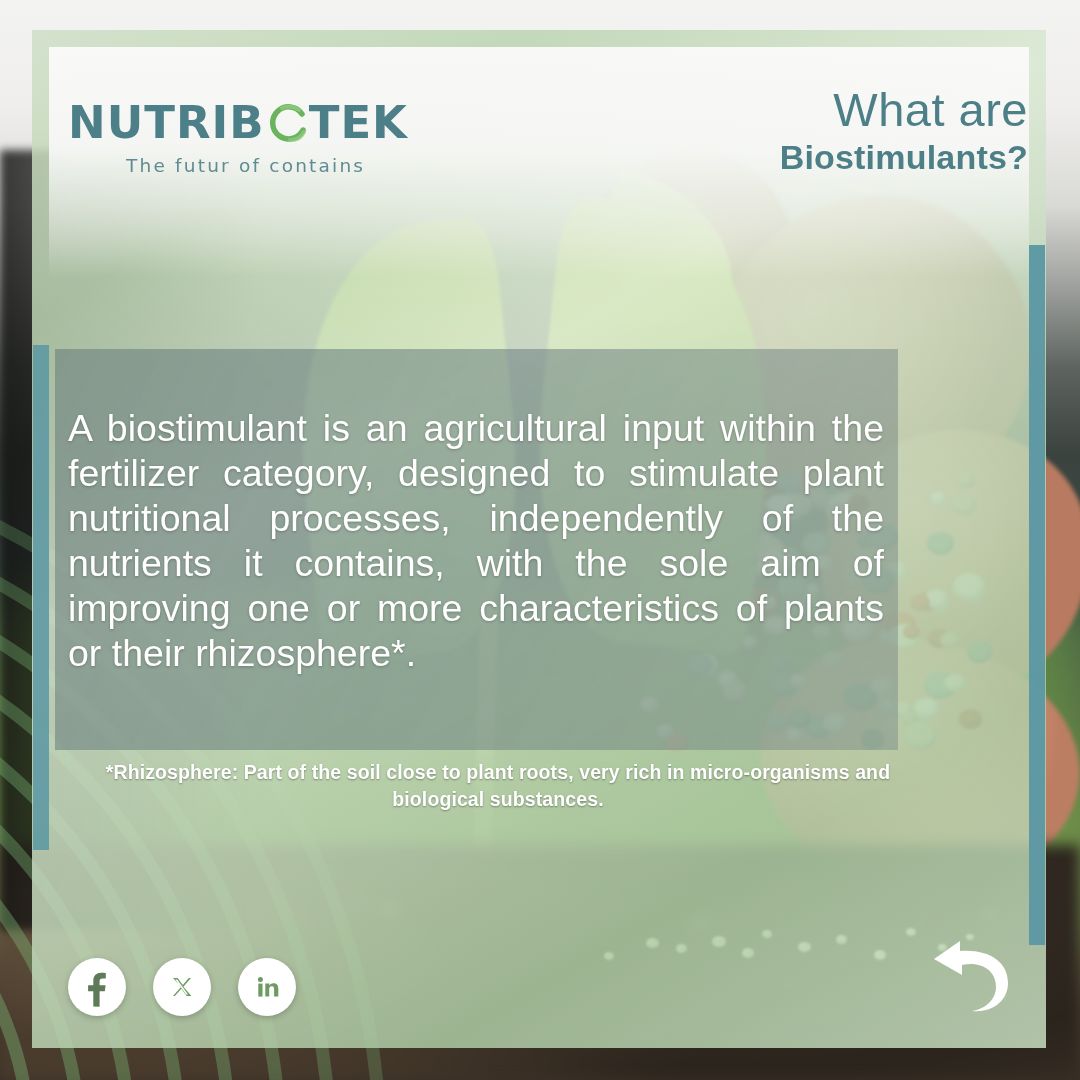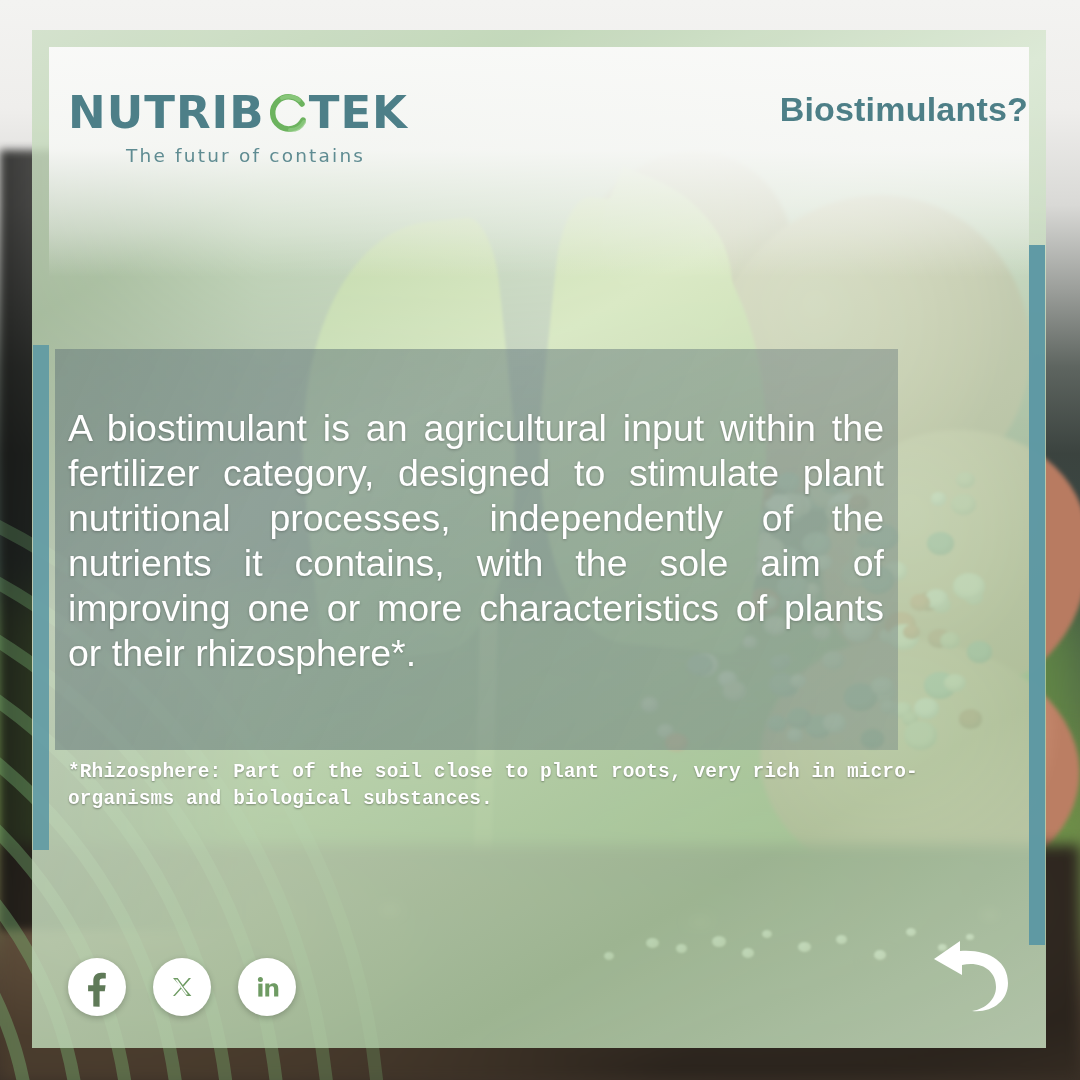--- a/index.html
+++ b/index.html
@@ -96,21 +96,21 @@
 
   
   .bar{position:absolute;background:#5b97a3;}
   .bar-left{left:33px;top:345px;width:16px;height:505px;opacity:.86;}
   .bar-right{left:1029px;top:245px;width:16px;height:700px;opacity:.95;}
 
   
   .header-fade{position:absolute;left:49px;top:47px;width:980px;height:230px;
     background:linear-gradient(180deg,rgba(250,250,249,.97) 0%,rgba(248,248,247,.92) 45%,rgba(246,246,245,.4) 80%,rgba(245,245,244,0) 100%);}
 
-  .logo{position:absolute;left:68px;top:90px;width:340px;}
+  .logo{position:absolute;left:68px;top:100px;width:340px;}
   .logo-word{font-size:45px;font-weight:bold;letter-spacing:1px;color:#4d7f88;
     font-family:"DejaVu Sans",sans-serif;display:flex;align-items:center;line-height:1;}
   .logo-o{position:relative;display:inline-block;width:44px;height:44px;margin:0 1px;}
   .logo-o svg{position:absolute;left:0;top:0;}
   .logo-tag{margin-top:10px;margin-left:58px;font-size:18.5px;letter-spacing:2.2px;color:#5f8c92;
     font-family:"DejaVu Sans",sans-serif;}
 
   .title{position:absolute;right:52px;top:86px;text-align:right;color:#4d7f87;line-height:1.02;}
   .title-1{font-size:47px;font-weight:400;letter-spacing:.5px;}
   .title-2{font-size:34px;font-weight:bold;letter-spacing:.2px;margin-top:6px;}
@@ -120,22 +120,22 @@
     background:linear-gradient(115deg, rgba(104,124,124,.56) 0%, rgba(96,118,120,.50) 45%, rgba(120,136,134,.46) 100%);
     backdrop-filter:blur(1px);}
   .panel-text{position:absolute;left:68px;top:406px;width:816px;
     color:#ffffff;font-size:37.5px;line-height:45px;text-align:justify;
     font-family:"Liberation Sans",sans-serif;font-weight:400;
     text-shadow:0 1px 3px rgba(0,0,0,.25);}
 
   
   .footnote{position:absolute;left:68px;top:759px;width:860px;
     color:#ffffff;font-size:19.5px;line-height:27px;font-weight:bold;
-    letter-spacing:.1px;font-family:Liberation Mono, monospace;
-    text-shadow:0 1px 2px rgba(0,0,0,.35);}
+    letter-spacing:.1px;font-family:Liberation Sans, sans-serif;
+    text-shadow:0 1px 2px rgba(0,0,0,.35);text-align:center;}
 
   
   .socials{position:absolute;left:68px;top:958px;display:flex;gap:27px;}
   .social{width:58px;height:58px;border-radius:50%;background:#ffffff;
     display:flex;align-items:center;justify-content:center;
     box-shadow:0 2px 6px rgba(0,0,0,.22);}
   .social svg{display:block;}
 
   
   .swipe{position:absolute;left:930px;top:925px;width:80px;height:90px;}
@@ -325,20 +325,21 @@
           <path d="M33 9 A17 17 0 0 0 16 7" fill="none" stroke="#8cc97e" stroke-width="4" stroke-linecap="round" opacity=".85"></path>
           <path d="M38 31 A15 15 0 0 1 24 39" fill="none" stroke="#8cc97e" stroke-width="4" stroke-linecap="round" opacity=".8"></path>
         </svg>
       </span>
       <span>TEK</span>
     </div>
     <div class="logo-tag">The futur of contains</div>
   </div>
 
   <div class="title">
+    <div class="title-1">What are</div>
     <div class="title-2">Biostimulants?</div>
   </div>
 
   <div class="panel"></div>
   <div class="panel-text">A biostimulant is an agricultural input within the fertilizer category, designed to stimulate plant nutritional processes, independently of the nutrients it contains, with the sole aim of improving one or more characteristics of plants or their rhizosphere*.</div>
 
   <div class="footnote">*Rhizosphere: Part of the soil close to plant roots, very rich in micro-organisms and biological substances.</div>
 
   <div class="socials">
     <div class="social">

